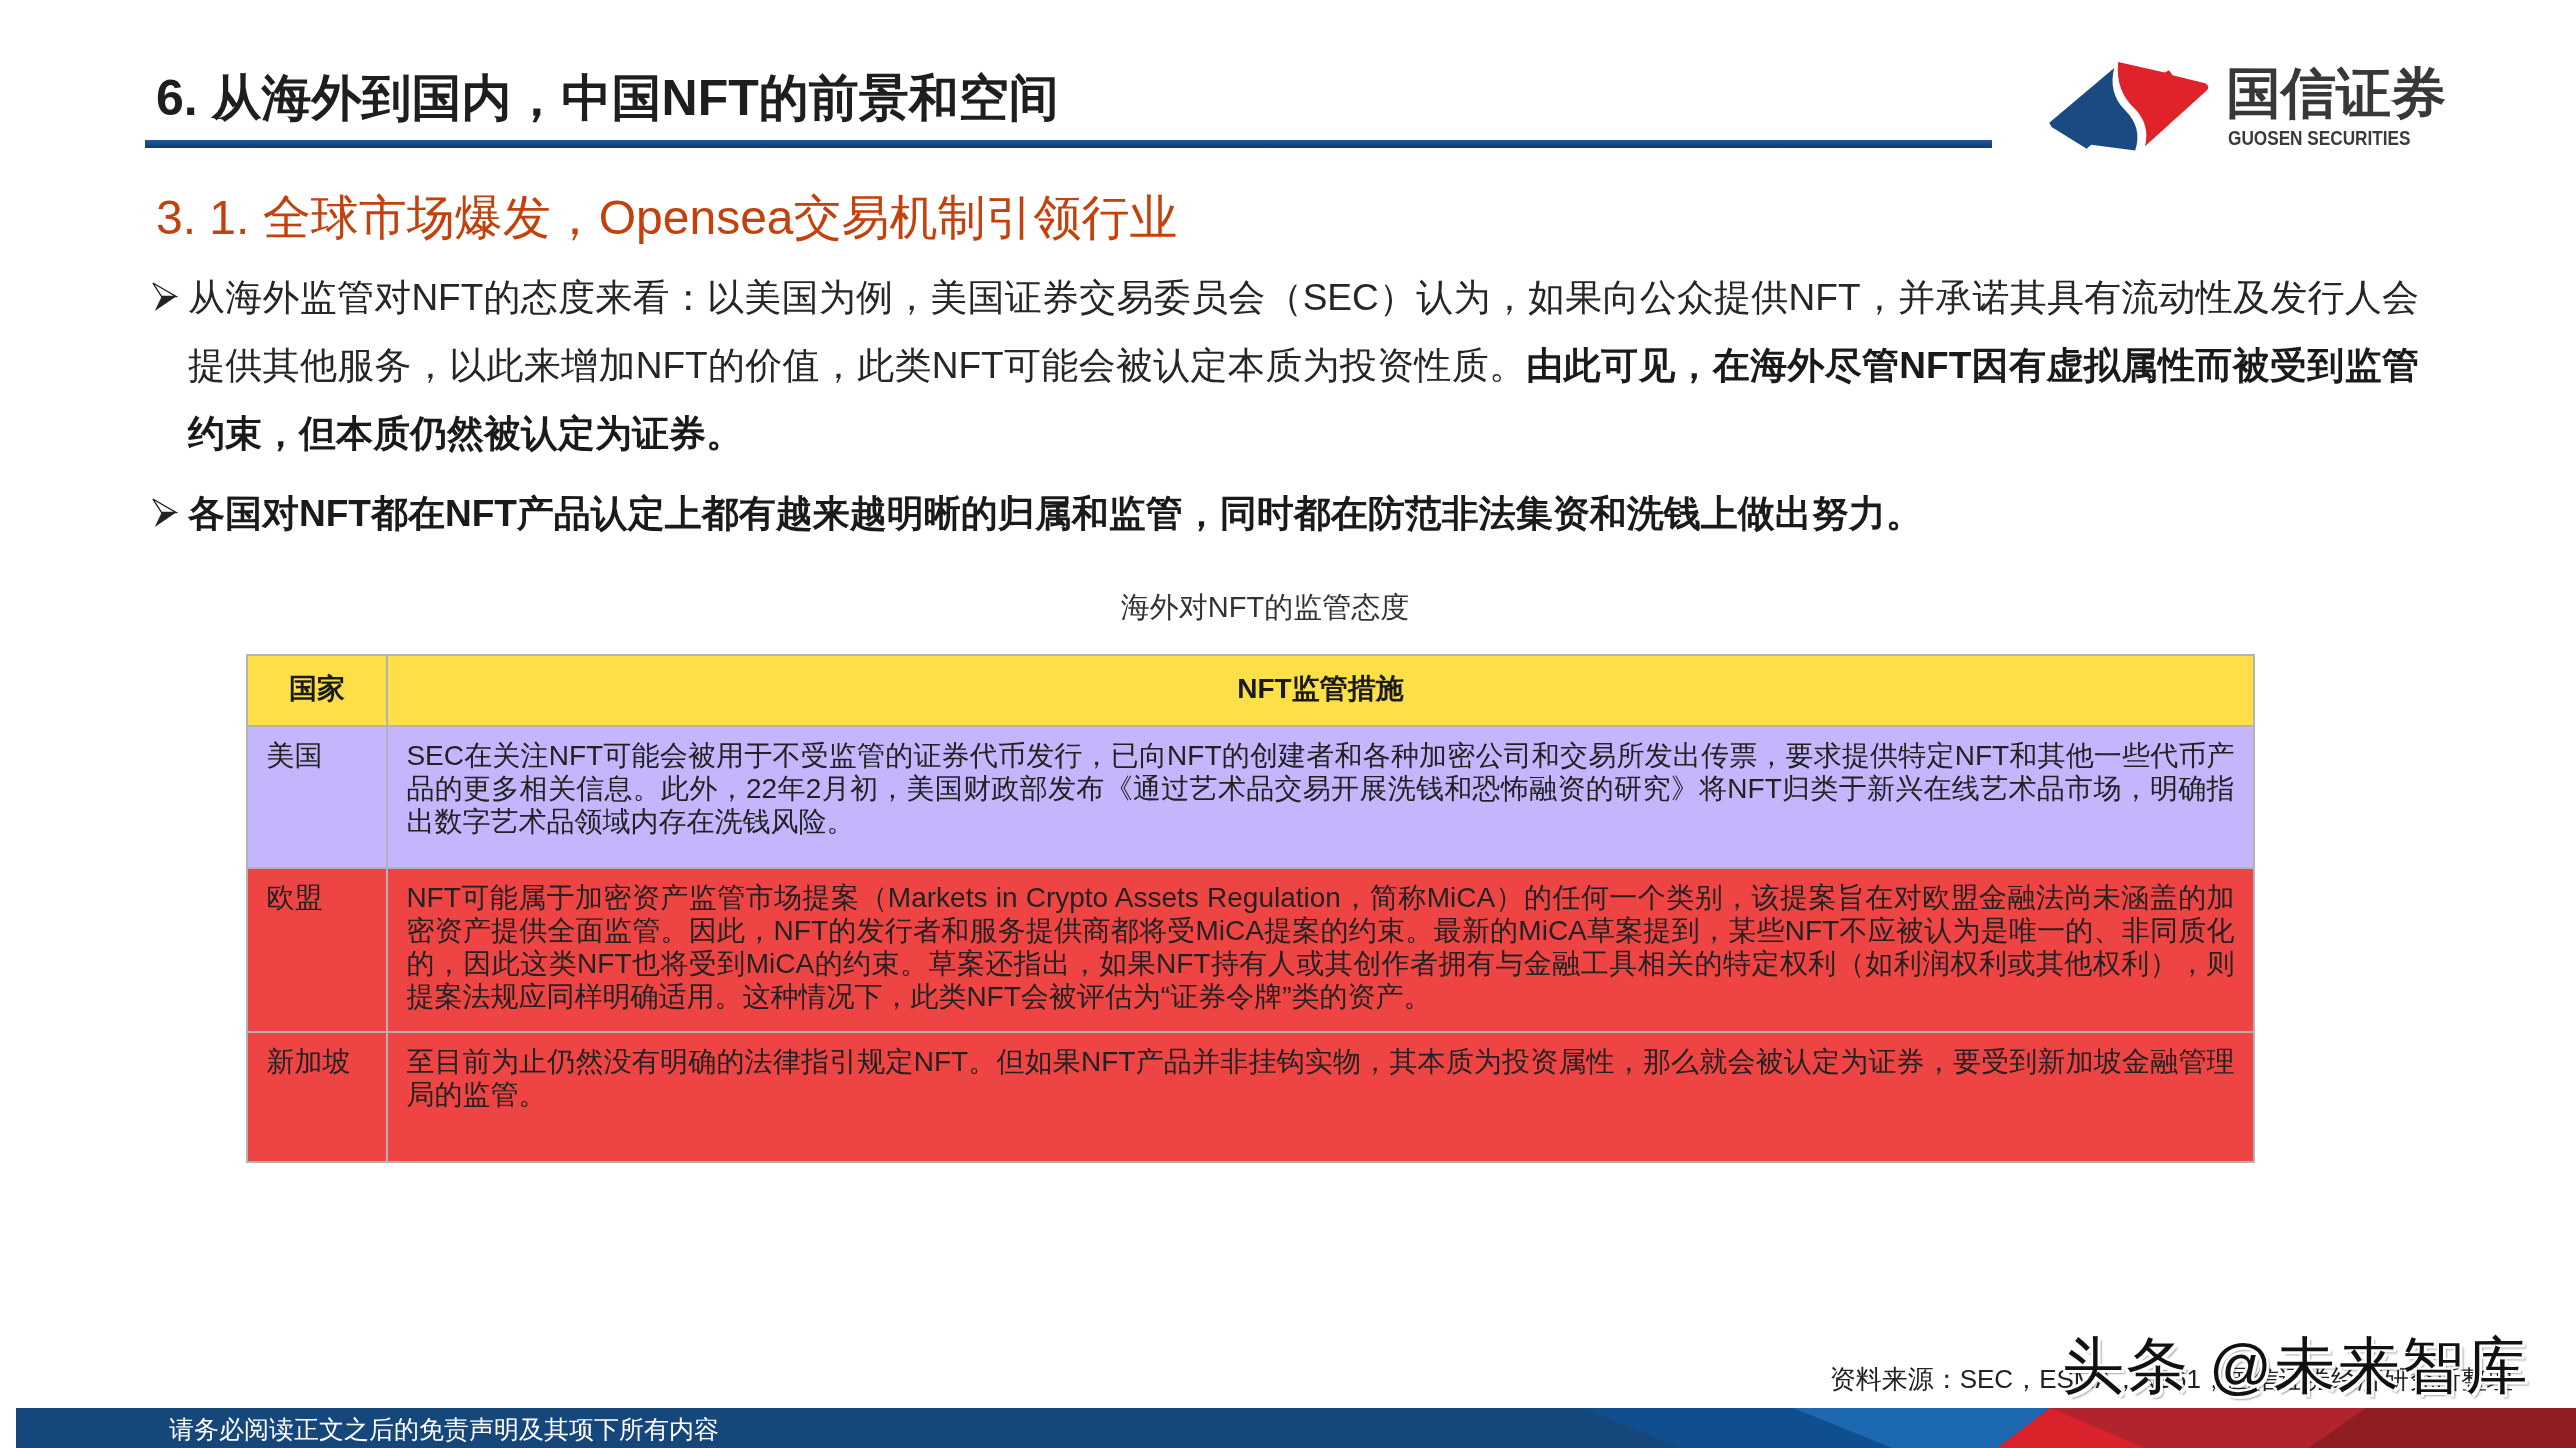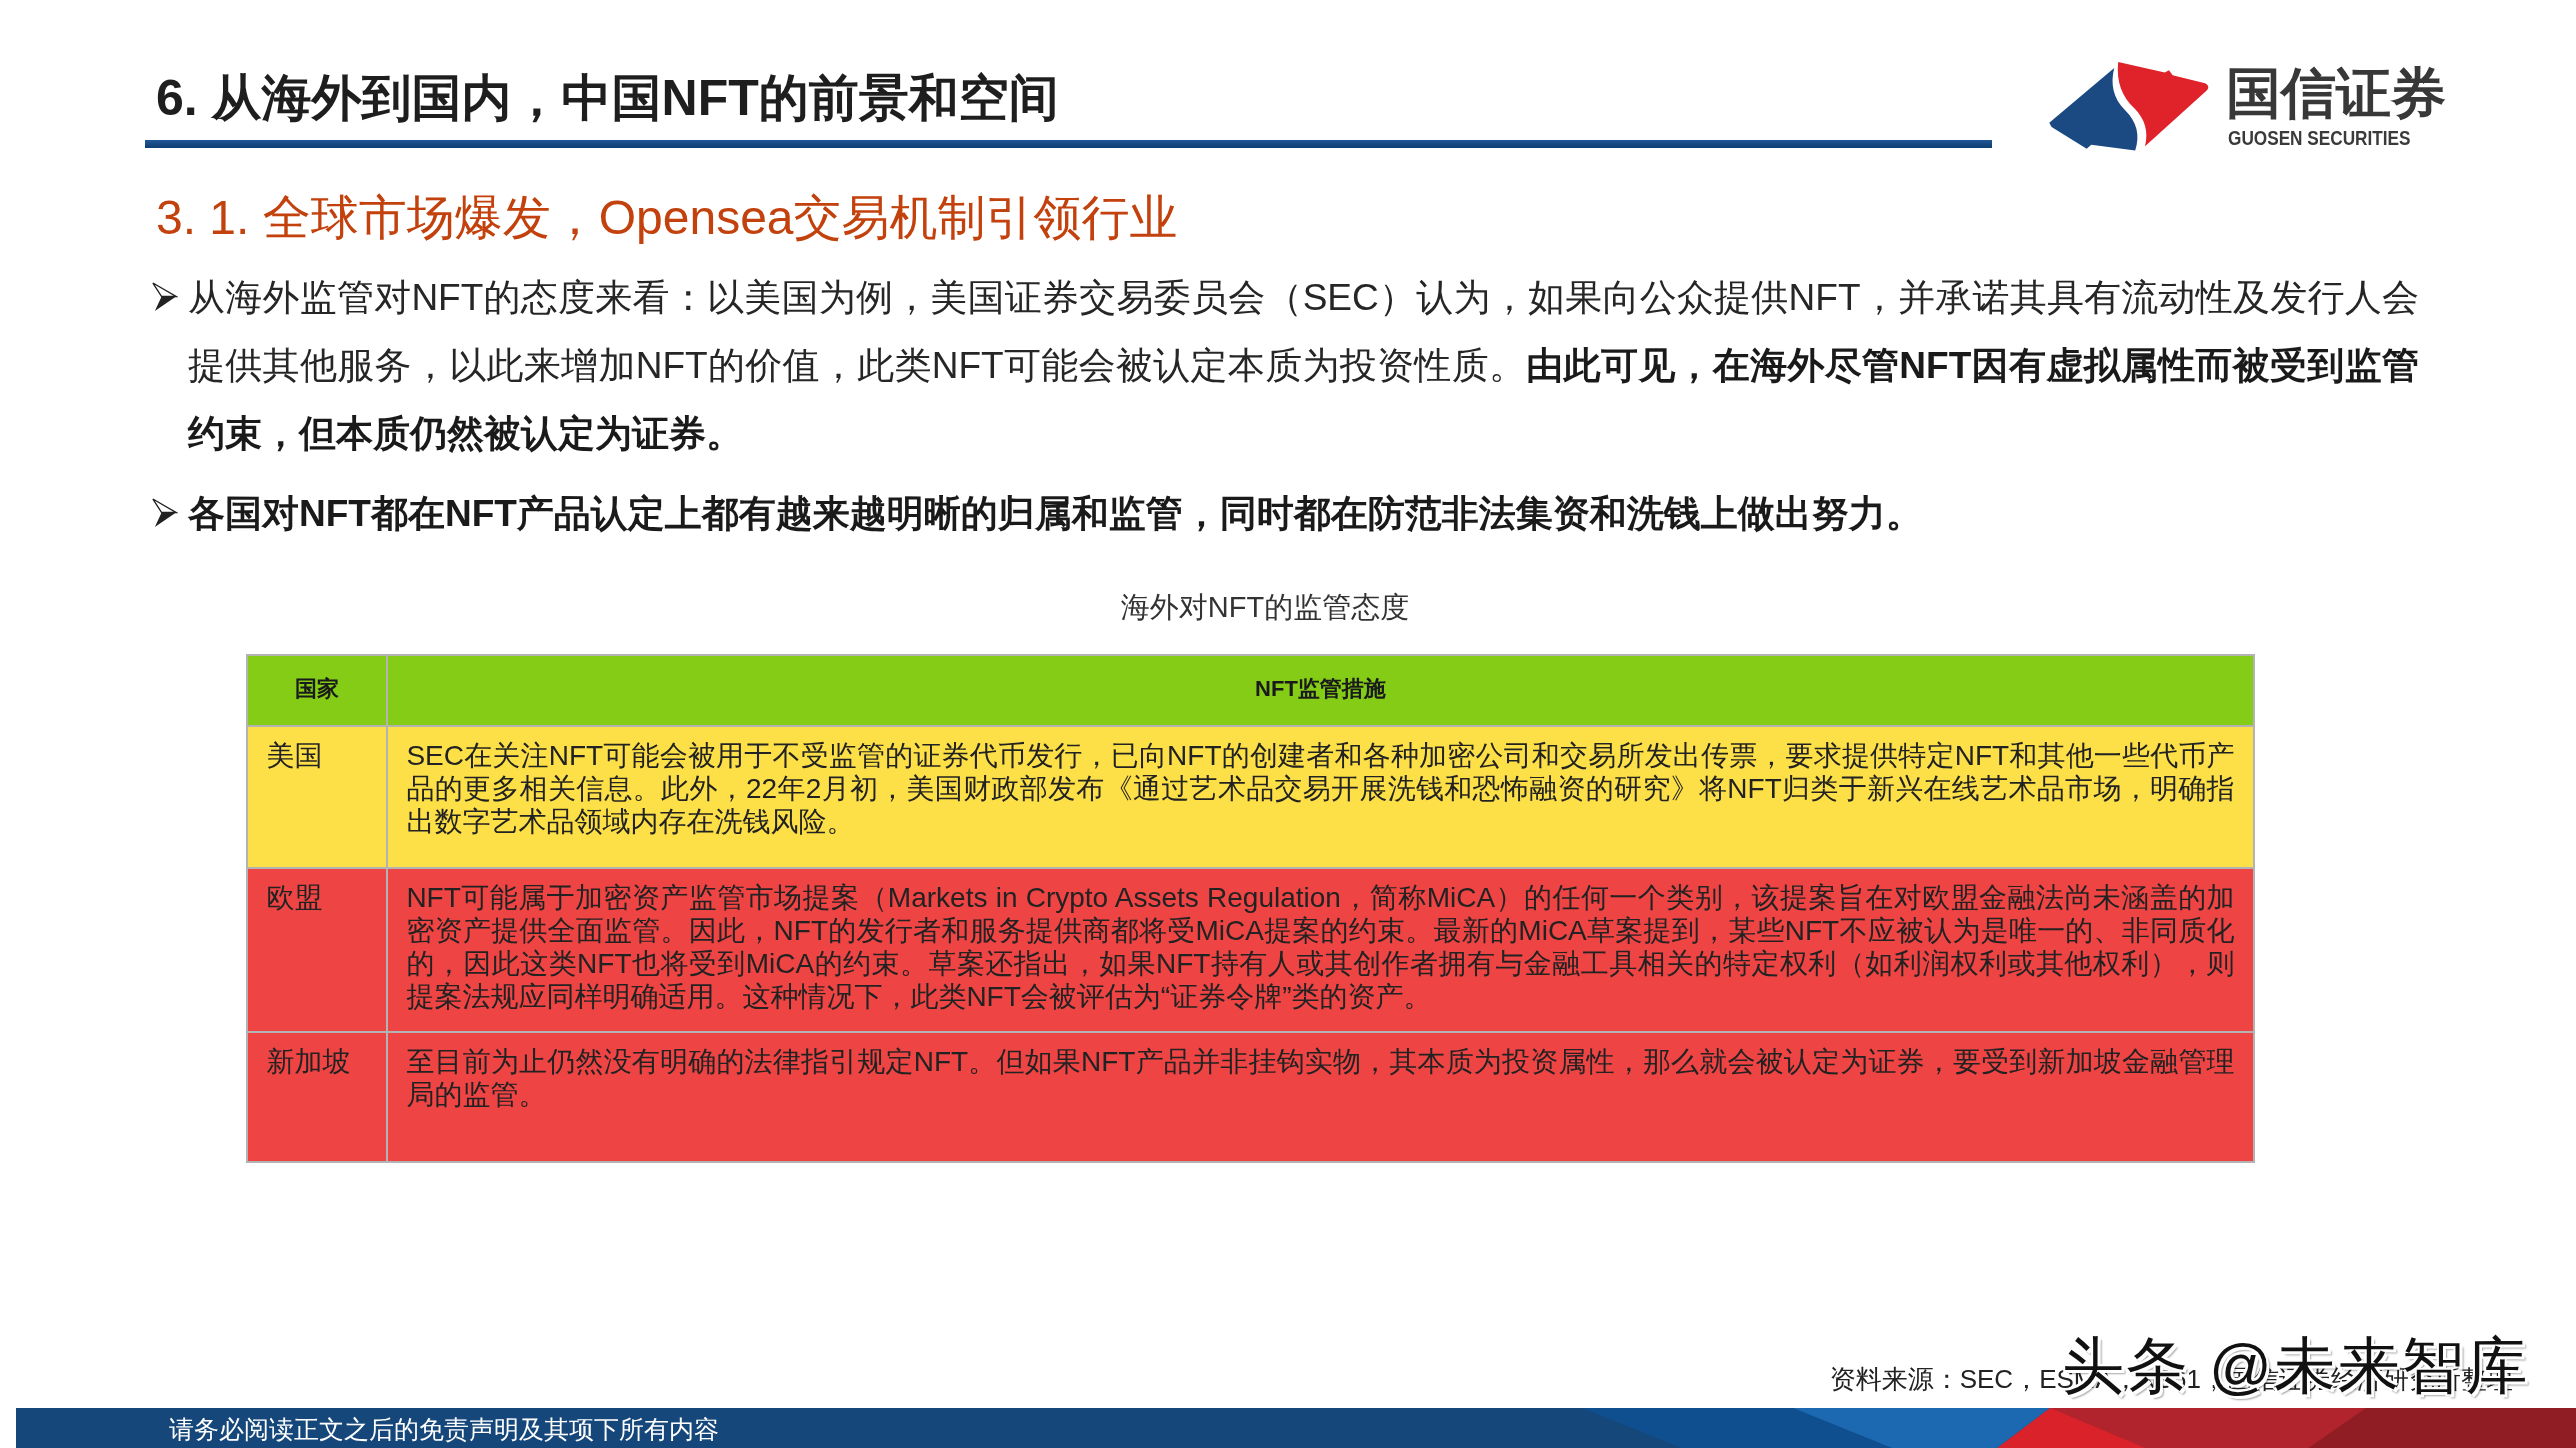--- a/index.html
+++ b/index.html
@@ -77,26 +77,26 @@
     }
     .reg-table th, .reg-table td {
       border: 2.9px solid #b3b3b3;
       vertical-align: top;
       padding: 11.6px 18.4px 0 18.4px;
       font-size: 28px; line-height: 33px;
       color: #222222;
       text-align: justify;
     }
     .reg-table th {
-      font-size: 22px; font-weight: bold; color: #1a1a1a;
+      font-size: 28px; font-weight: bold; color: #1a1a1a;
       padding-top: 15.5px;
-      background: #84cc16;
+      background: #fde047;
       text-align: center;
     }
-    .reg-table tr.shaded td { background: #fde047; }
+    .reg-table tr.shaded td { background: #c4b5fd; }
     .reg-table tr.plain td { background: #ef4444; }
     .reg-table td.country { text-align: left; }
     .col-country { width: 140px; }
 
     
     .source-note {
       right: 63px; top: 1341px;
       font-size: 26px; line-height: 29px;
       color: #222222; white-space: nowrap; margin-top: 24px;
     }

